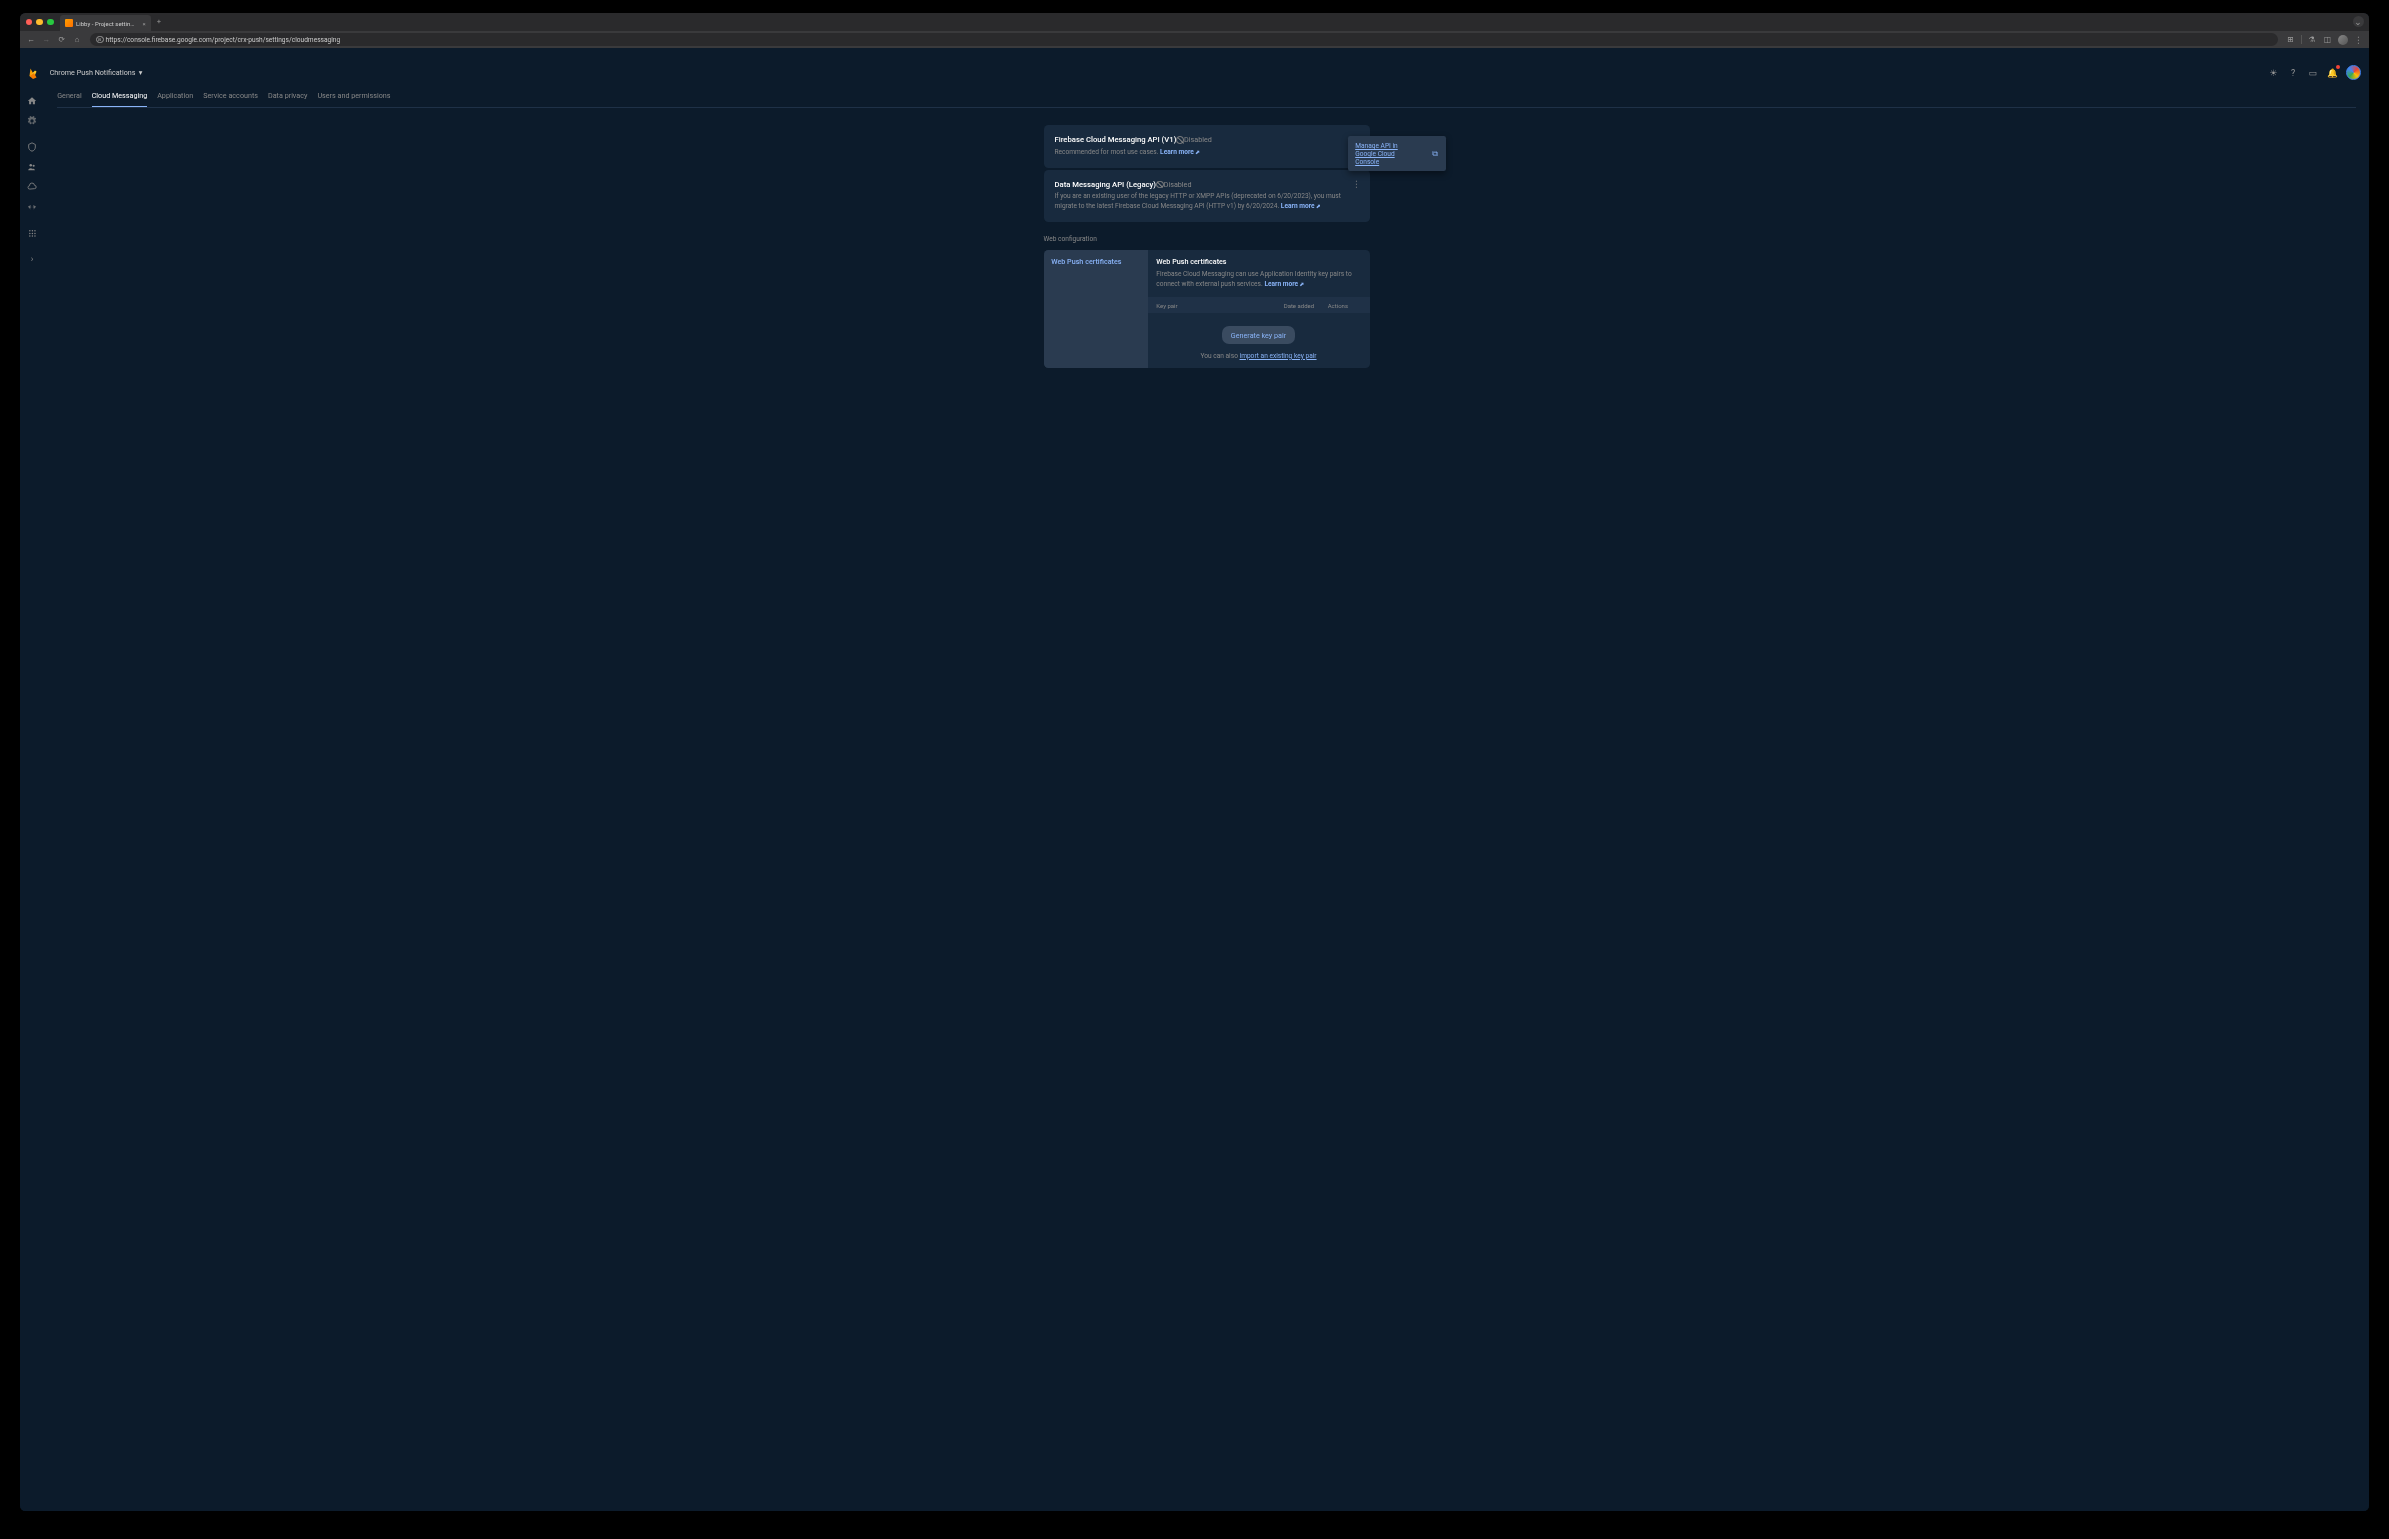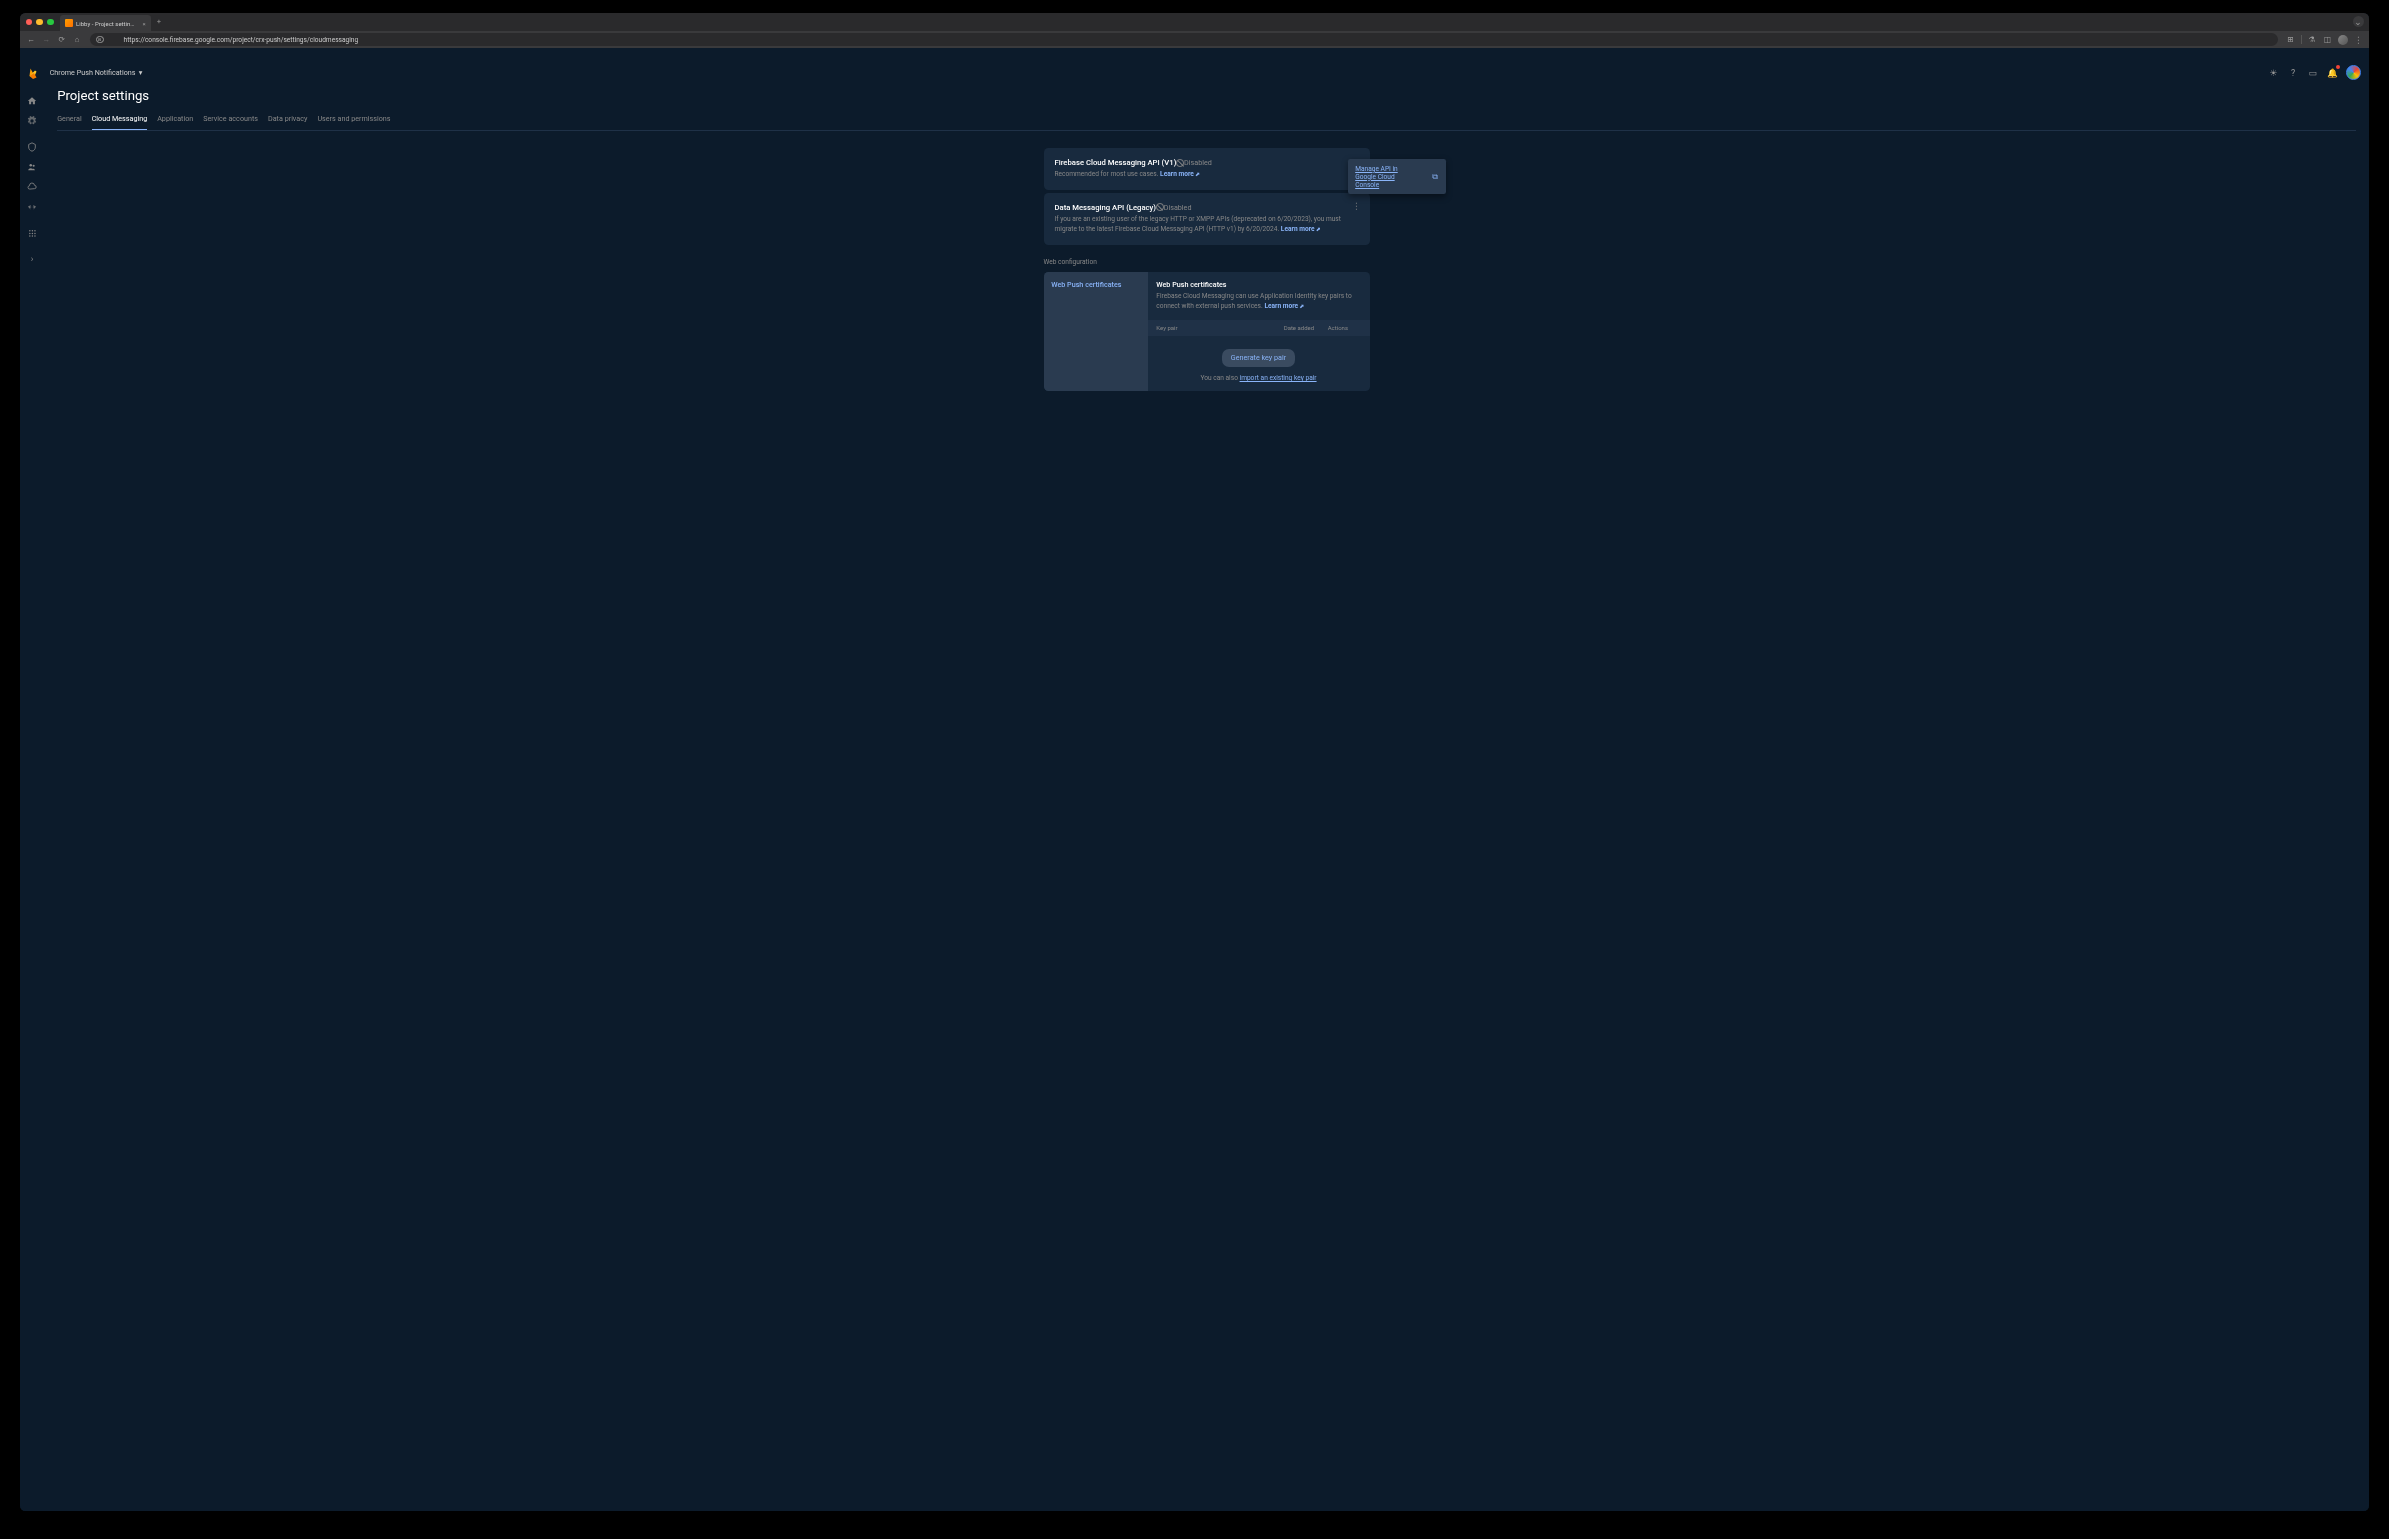--- a/index.html
+++ b/index.html
@@ -99,21 +99,21 @@
       font-size: 7.7px;
     }
     .address-bar {
       flex: 1;
       height: 13.2px;
       background: #2a2a2c;
       border-radius: 6.6px;
       display: flex;
       align-items: center;
       padding: 0 5.5px;
-      gap: 20px;
+      gap: 2px;
       font-size: 6.6px;
       color: #ccc;
       margin: 0 3.3px;
     }
     .site-icon {
       width: 7.7px;
       height: 7.7px;
       border: 0.6px solid #999;
       border-radius: 50%;
       display: flex;
@@ -541,21 +541,20 @@
               <circle cx="19" cy="12" r="2"></circle>
               <circle cx="5" cy="19" r="2"></circle>
               <circle cx="12" cy="19" r="2"></circle>
               <circle cx="19" cy="19" r="2"></circle>
             </svg>
           </div>
         <div class="sidebar-icon sidebar-expand">›</div>
       </div>
 
       <div class="content">
-        <h1 class="page-title">Project settings</h1>
         <div class="tabs-row">
           <div class="page-tab">General</div>
           <div class="page-tab active">Cloud Messaging</div>
           <div class="page-tab">Application</div>
           <div class="page-tab">Service accounts</div>
           <div class="page-tab">Data privacy</div>
           <div class="page-tab">Users and permissions</div>
         </div>
 
         <div class="cards-container">

